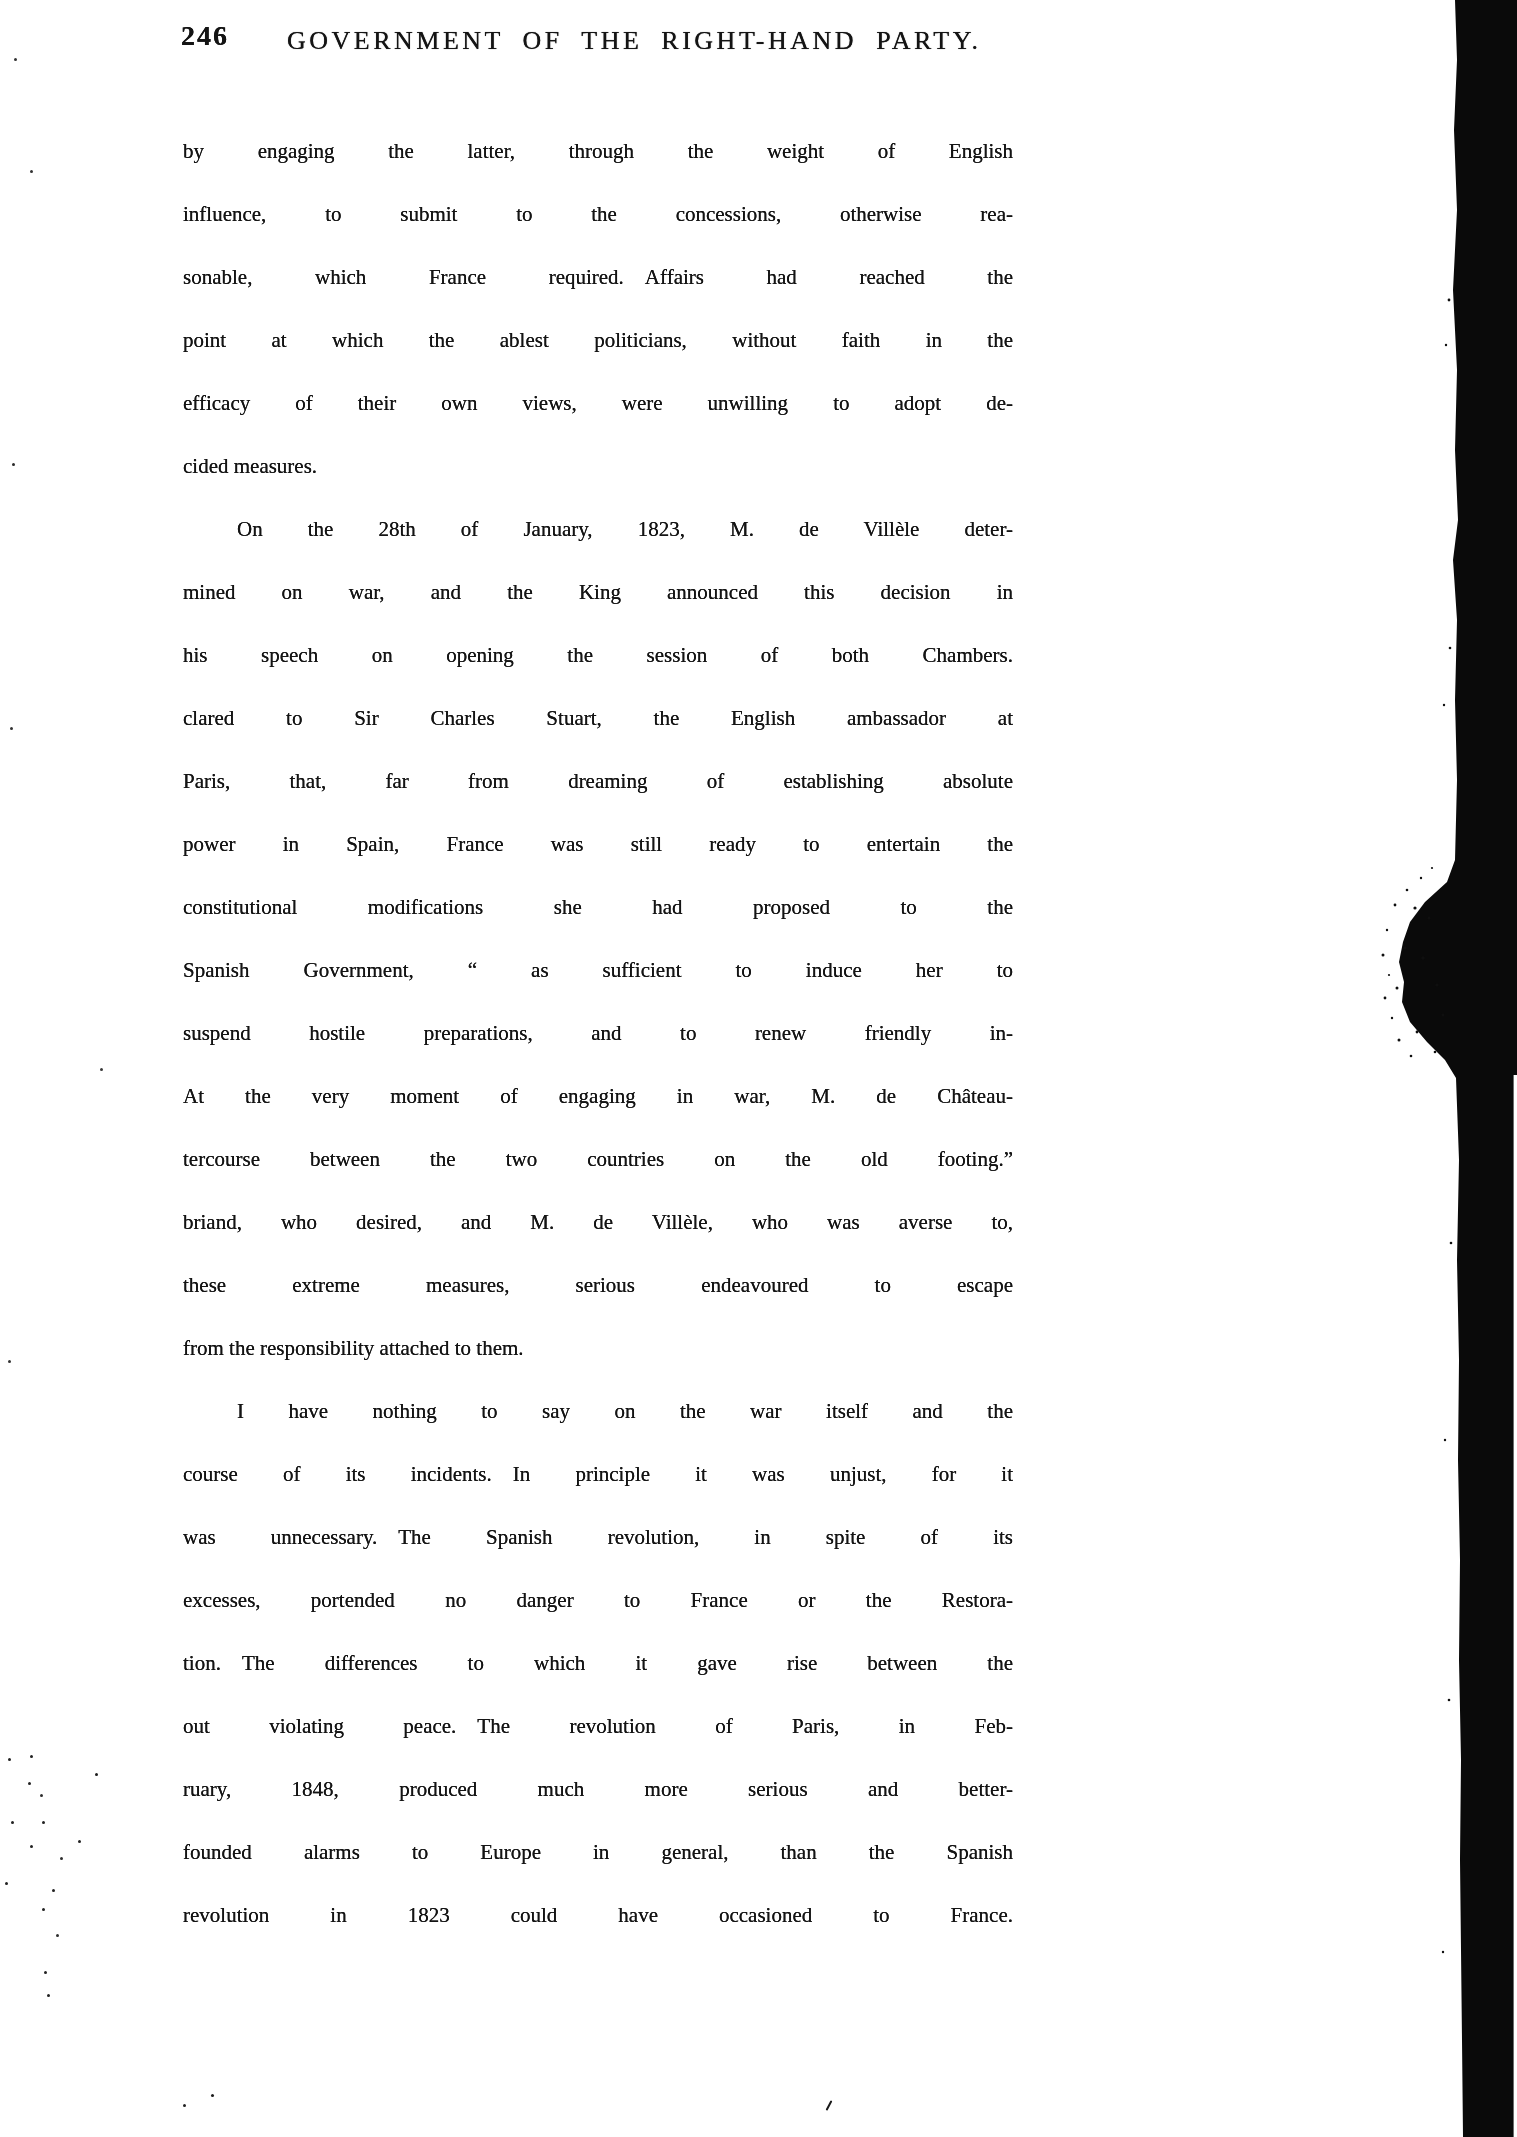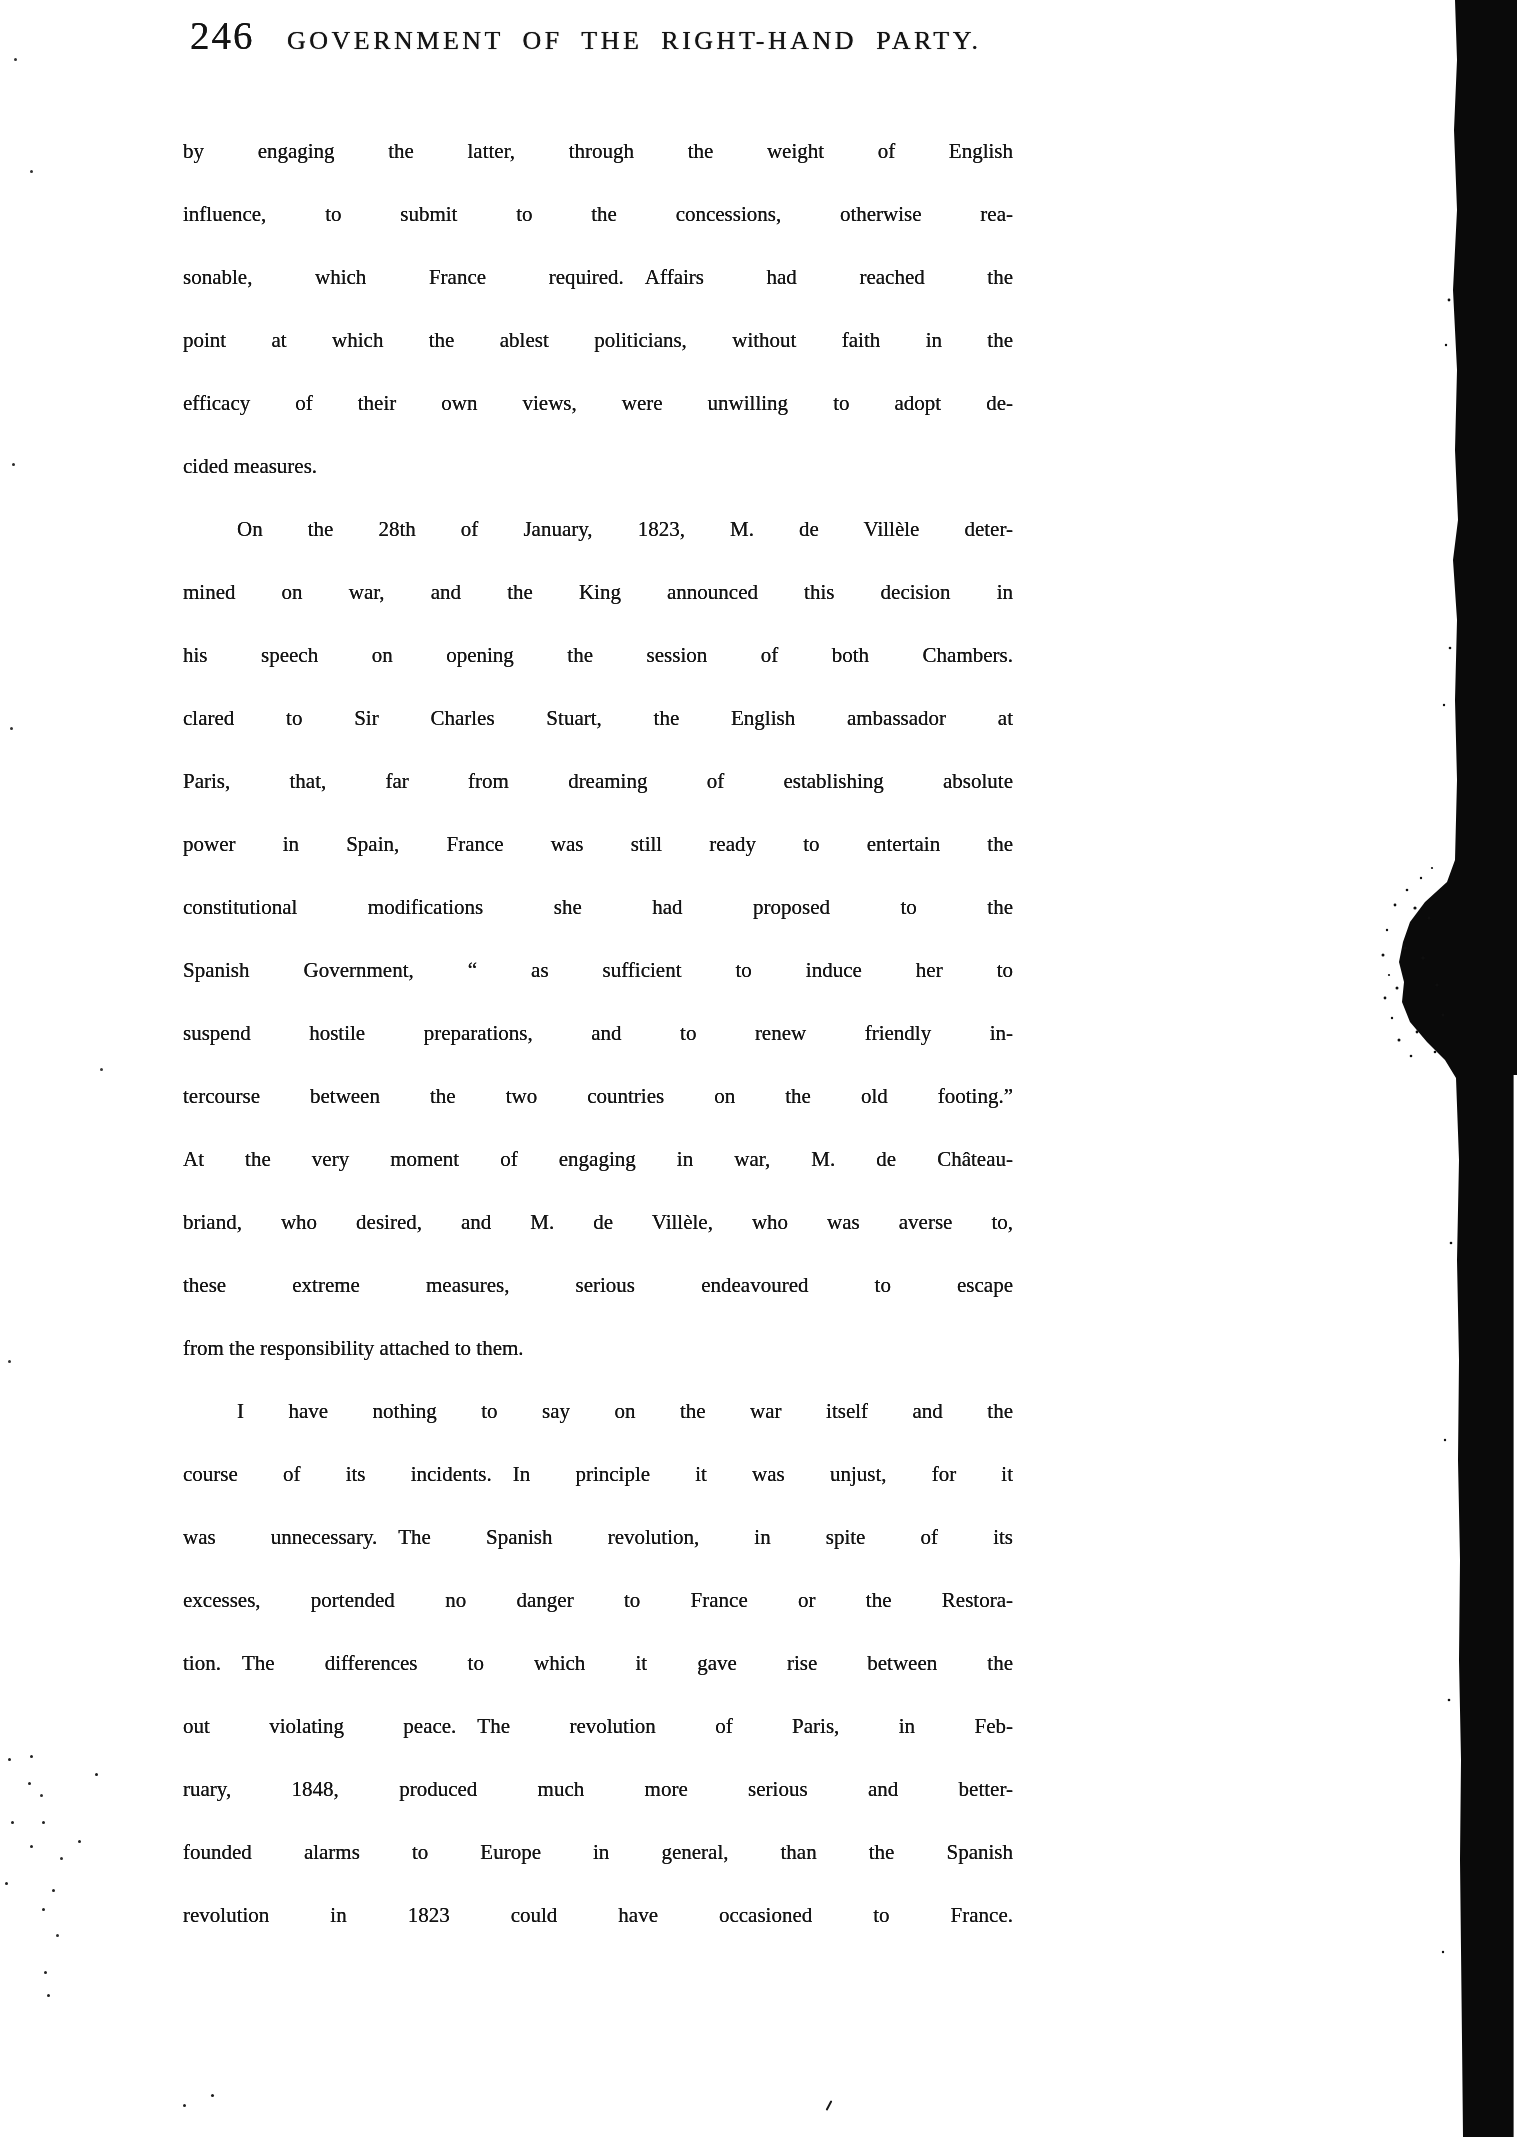--- a/index.html
+++ b/index.html
@@ -6,24 +6,25 @@
   .page{
     position:relative;
     width:1517px;height:2137px;
     background:#ffffff;
     overflow:hidden;
     font-family:"Liberation Serif","DejaVu Serif",serif;
     color:#141414;
   }
   
   .page-number{
-    position:absolute;left:190px;top:14px;
-    font-size:39px;line-height:44px;
+    position:absolute;left:181px;top:14px;
+    font-size:28px;line-height:44px;
     letter-spacing:2px;
     text-shadow:0 0 .6px currentColor;
+    font-weight:bold;
   }
   .running-title{
     position:absolute;left:287px;top:25px;
     font-size:26px;line-height:32px;
     letter-spacing:3.5px;word-spacing:9px;
     text-shadow:0 0 .7px currentColor;
     white-space:nowrap;
   }
   
   .text-column{
@@ -99,22 +100,22 @@
       <div>
         <div class="line just indent">On the 28th of January, 1823, M. de Villèle deter-</div>
         <div class="line just">mined on war, and the King announced this decision in</div>
         <div class="line just">his speech on opening the session of both Chambers.</div>
         <div class="line just">clared to Sir Charles Stuart, the English ambassador at</div>
         <div class="line just">Paris, that, far from dreaming of establishing absolute</div>
         <div class="line just">power in Spain, France was still ready to entertain the</div>
         <div class="line just">constitutional modifications she had proposed to the</div>
         <div class="line just">Spanish Government, “ as sufficient to induce her to</div>
         <div class="line just">suspend hostile preparations, and to renew friendly in-</div>
+        <div class="line just">At the very moment of engaging in war, M. de Château-</div>
         <div class="line just">tercourse between the two countries on the old footing.”</div>
-        <div class="line just">At the very moment of engaging in war, M. de Château-</div>
         <div class="line just">briand, who desired, and M. de Villèle, who was averse to,</div>
         <div class="line just">these extreme measures, serious endeavoured to escape</div>
         <div class="line">from the responsibility attached to them.</div>
       </div>
       <div>
         <div class="line just indent">I have nothing to say on the war itself and the</div>
         <div class="line just">course of its incidents. In principle it was unjust, for it</div>
         <div class="line just">was unnecessary. The Spanish revolution, in spite of its</div>
         <div class="line just">excesses, portended no danger to France or the Restora-</div>
         <div class="line just">tion. The differences to which it gave rise between the</div>

